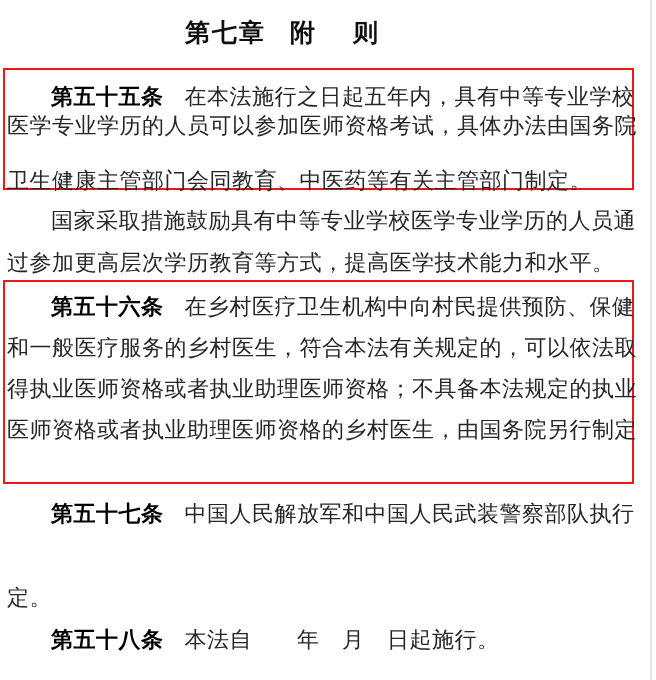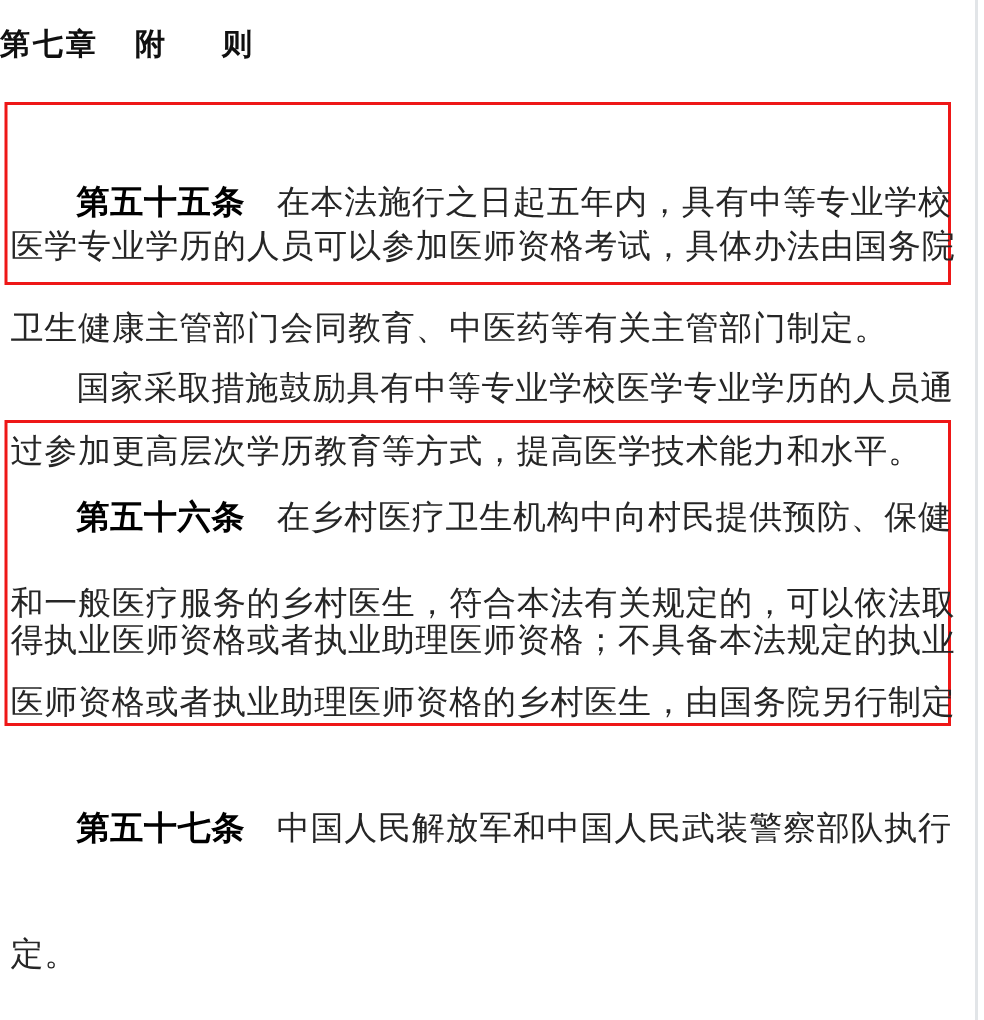--- a/index.html
+++ b/index.html
@@ -9,33 +9,33 @@
     background:#ffffff;
     font-family:"Liberation Serif","DejaVu Serif",serif;
     overflow:hidden;
   }
   .page-edge{
     position:absolute;top:0;bottom:0;left:650px;width:2px;
     background:#e2e5e8;
   }
   .doc-title{
     position:absolute;top:16px;left:0;width:565px;
-    font-size:20px;font-weight:bold;color:#101010;
+    text-align:center;
+    font-size:25px;font-weight:bold;color:#101010;
     letter-spacing:2px;
     white-space:pre;
   }
   .doc-title .gap1{margin-right:24px;}
   .doc-title .gap2{margin-right:36px;}
   .line{
     position:absolute;left:7px;width:642px;
     font-size:22px;line-height:27px;
     letter-spacing:0.5px;
     color:#262626;
     white-space:pre;
-    margin-top:38px;
   }
   .line.first{left:51px;width:598px;}
   .art-num{
     font-weight:bold;color:#000000;
     margin-right:21px;
   }
   .hl-box{
     position:absolute;left:3px;width:631px;
     box-sizing:border-box;
     border:2px solid #ee1717;
@@ -56,23 +56,24 @@
   <div class="line first" style="top:83px"><span class="art-num">第五十五条</span><span>在本法施行之日起五年内，具有中等专业学校</span></div>
   <div class="line" style="top:112px"><span>医学专业学历的人员可以参加医师资格考试，具体办法由国务院</span></div>
   <div class="line first" style="top:207px"><span>国家采取措施鼓励具有中等专业学校医学专业学历的人员通</span></div>
 
   <div class="line" style="top:167px"><span>卫生健康主管部门会同教育、中医药等有关主管部门制定。</span></div>
   <div class="line" style="top:249px"><span>过参加更高层次学历教育等方式，提高医学技术能力和水平。</span></div>
 
   <div class="hl-box box-56"></div>
 
   <div class="line first" style="top:293px"><span class="art-num">第五十六条</span><span>在乡村医疗卫生机构中向村民提供预防、保健</span></div>
-  <div class="line" style="top:350px"><span>和一般医疗服务的乡村医生，符合本法有关规定的，可以依法取</span></div>
+  <div class="line" style="top:334px"><span>和一般医疗服务的乡村医生，符合本法有关规定的，可以依法取</span></div>
   <div class="line" style="top:375px"><span>得执业医师资格或者执业助理医师资格；不具备本法规定的执业</span></div>
   <div class="line" style="top:416px"><span>医师资格或者执业助理医师资格的乡村医生，由国务院另行制定</span></div>
 
   <div class="line first" style="top:500px"><span class="art-num">第五十七条</span><span>中国人民解放军和中国人民武装警察部队执行</span></div>
   <div class="line" style="top:584px"><span>定。</span></div>
 
+  <div class="line first" style="top:626px"><span class="art-num">第五十八条</span><span>本法自　　年　月　日起施行。</span></div>
 
   <div class="page-edge"></div>
 
 </div>
 
 </body></html>

